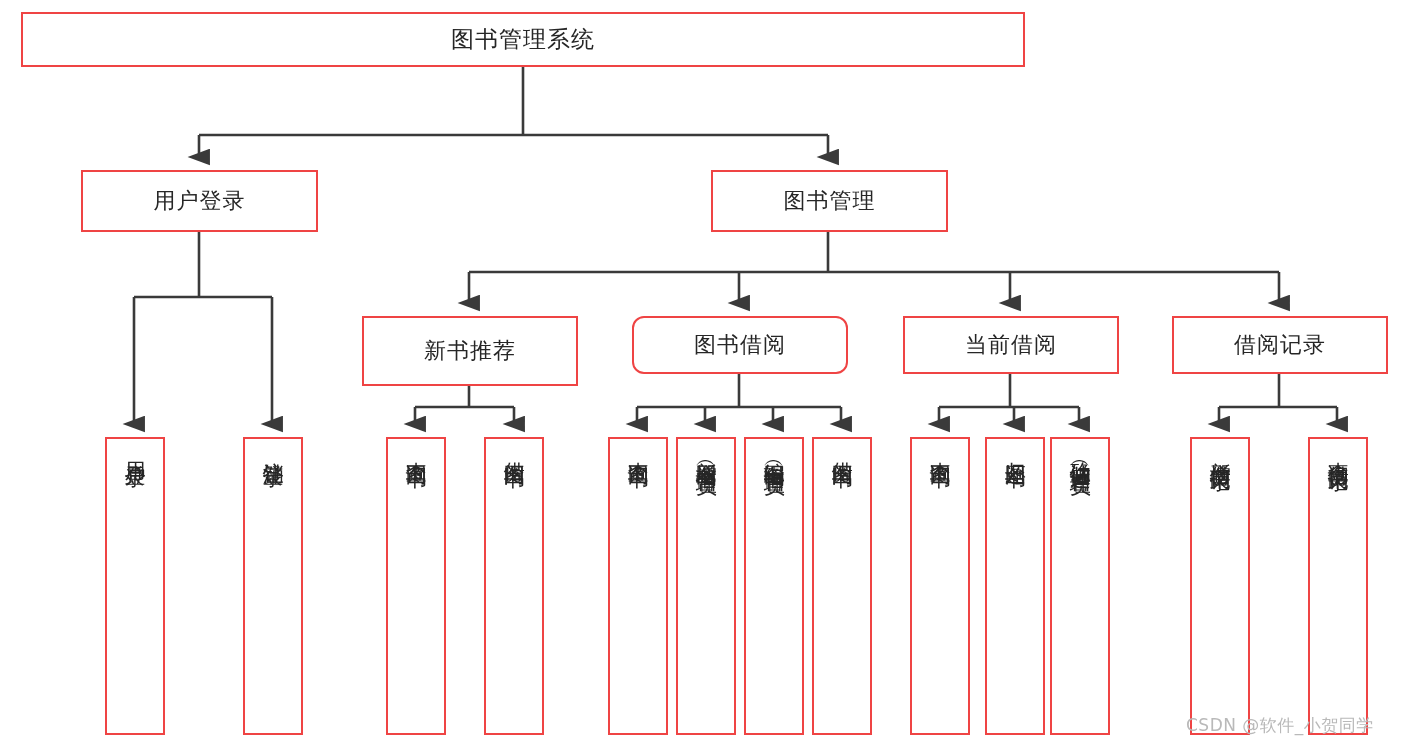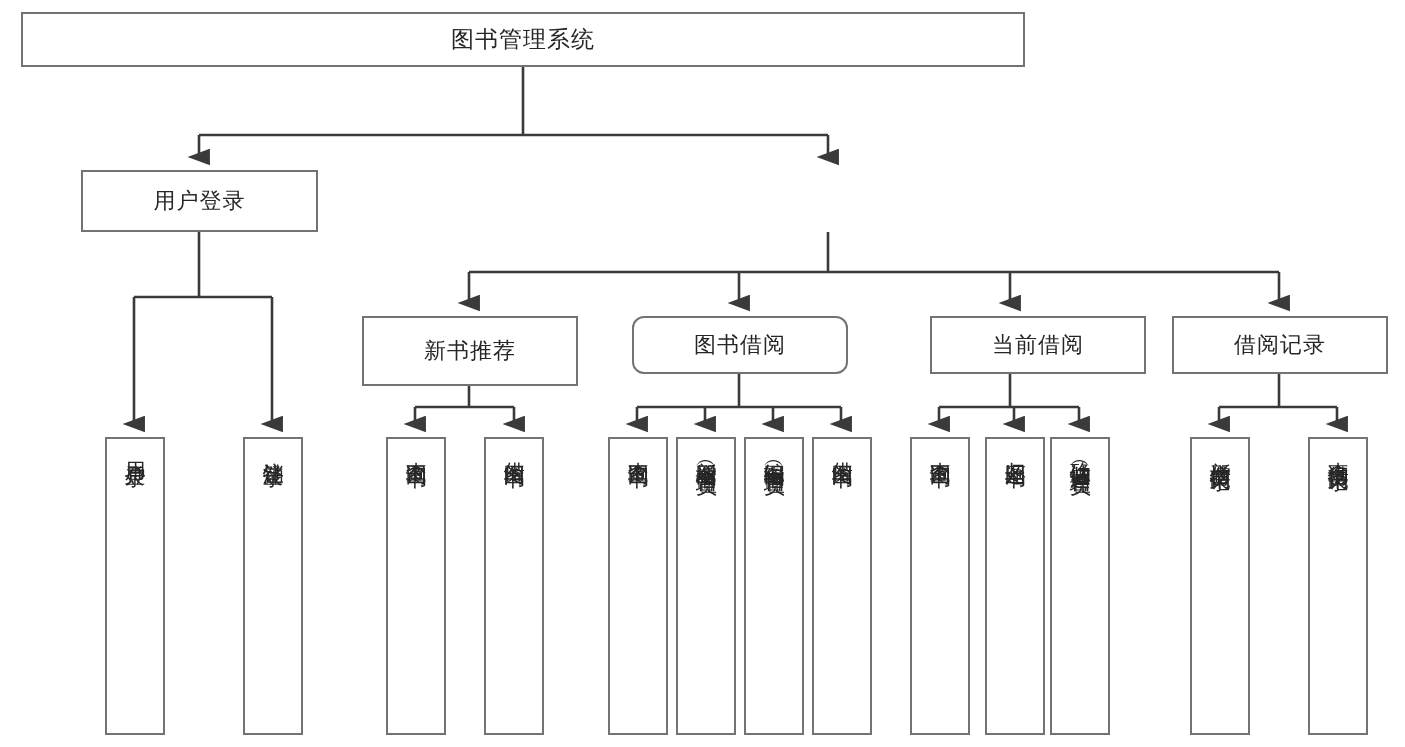--- a/index.html
+++ b/index.html
@@ -20,21 +20,21 @@
   #edges {
     position: absolute;
     left: 0;
     top: 0;
     width: 1405px;
     height: 747px;
   }
   .node {
     position: absolute;
     box-sizing: border-box;
-    border: 2px solid #737373;
+    border: 2px solid #ef4444;
     background: #ffffff;
     display: flex;
     align-items: center;
     justify-content: center;
     color: #262626;
     z-index: 2;
   }
   .node-h {
     font-size: 22px;
     line-height: 1.1;
@@ -126,28 +126,31 @@
     </g>
   </svg>
 
   <div class="node node-h node-root" style="left:21px; top:12px; width:1004px; height:55px;">
     <span>图书管理系统</span>
   </div>
 
   <div class="node node-h" style="left:81px; top:170px; width:237px; height:62px;">
     <span>用户登录</span>
   </div>
+  <div class="node node-h" style="left:711px; top:170px; width:237px; height:62px;">
+    <span>图书管理</span>
+  </div>
 
   <div class="node node-h" style="left:362px; top:316px; width:216px; height:70px;">
     <span>新书推荐</span>
   </div>
   <div class="node node-h" style="left:632px; top:316px; width:216px; height:58px;border-radius:12px;">
     <span>图书借阅</span>
   </div>
-  <div class="node node-h" style="left:930px; top:316px; width:216px; height:58px;">
+  <div class="node node-h" style="left:903px; top:316px; width:216px; height:58px;">
     <span>当前借阅</span>
   </div>
   <div class="node node-h" style="left:1172px; top:316px; width:216px; height:58px;">
     <span>借阅记录</span>
   </div>
 
   <div class="node node-leaf" style="left:105px; top:437px; width:60px; height:298px;">
     <span class="vtext">用户登录</span>
   </div>
   <div class="node node-leaf" style="left:243px; top:437px; width:60px; height:298px;">
@@ -184,14 +187,15 @@
     <span class="vtext">确认归还（管理员）</span>
   </div>
 
   <div class="node node-leaf" style="left:1190px; top:437px; width:60px; height:298px;">
     <span class="vtext">新增借阅记录</span>
   </div>
   <div class="node node-leaf" style="left:1308px; top:437px; width:60px; height:298px;">
     <span class="vtext">查询借阅记录</span>
   </div>
 
+  <div class="watermark">CSDN @软件_小贺同学</div>
 
 </div>
 
 </body></html>

